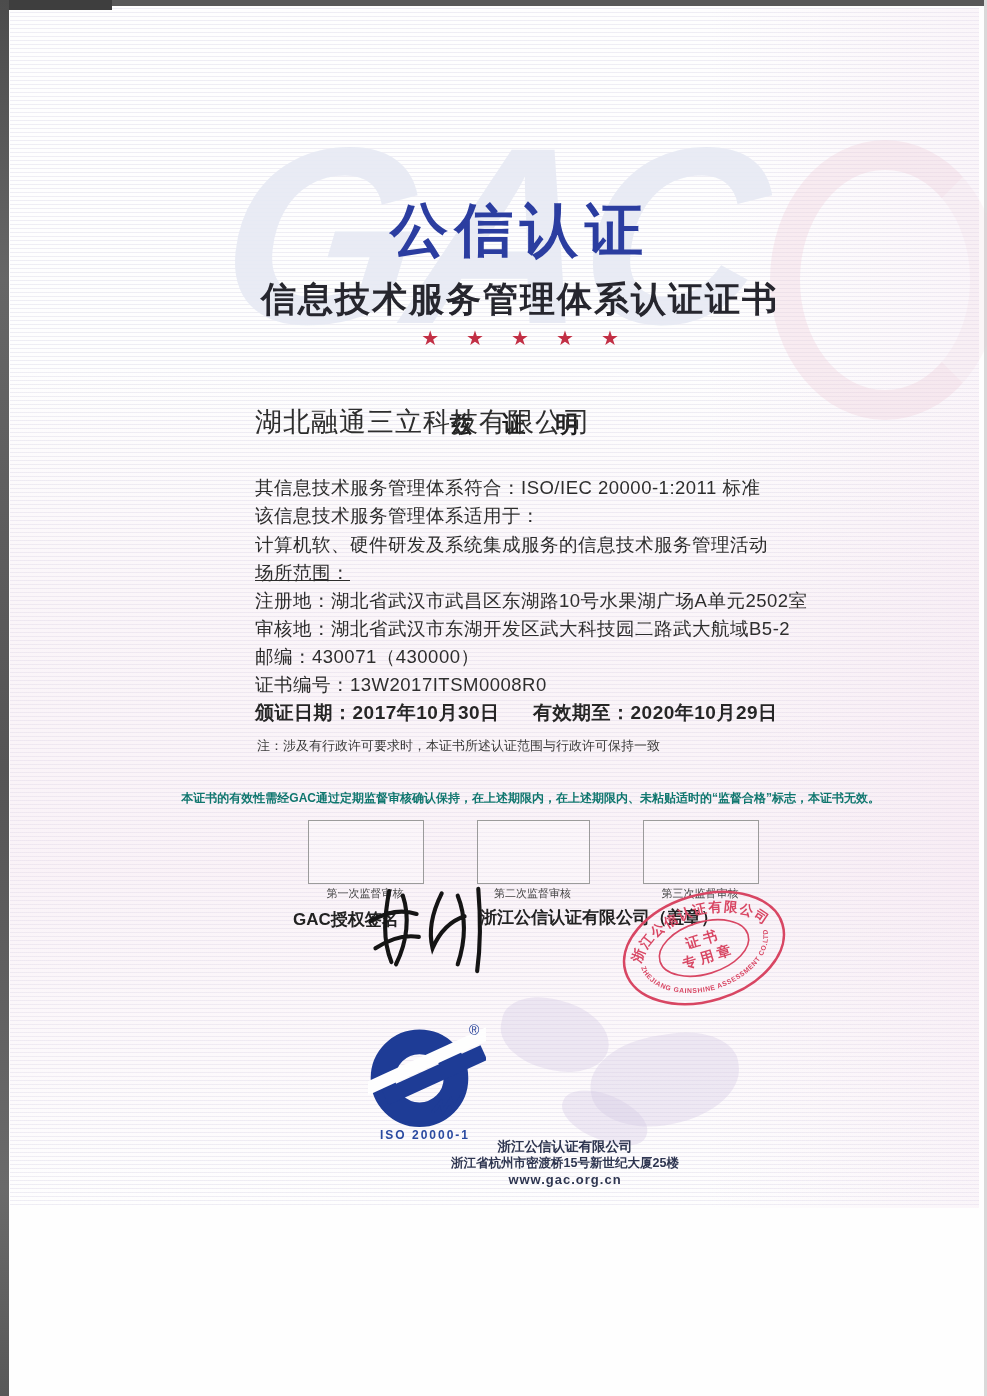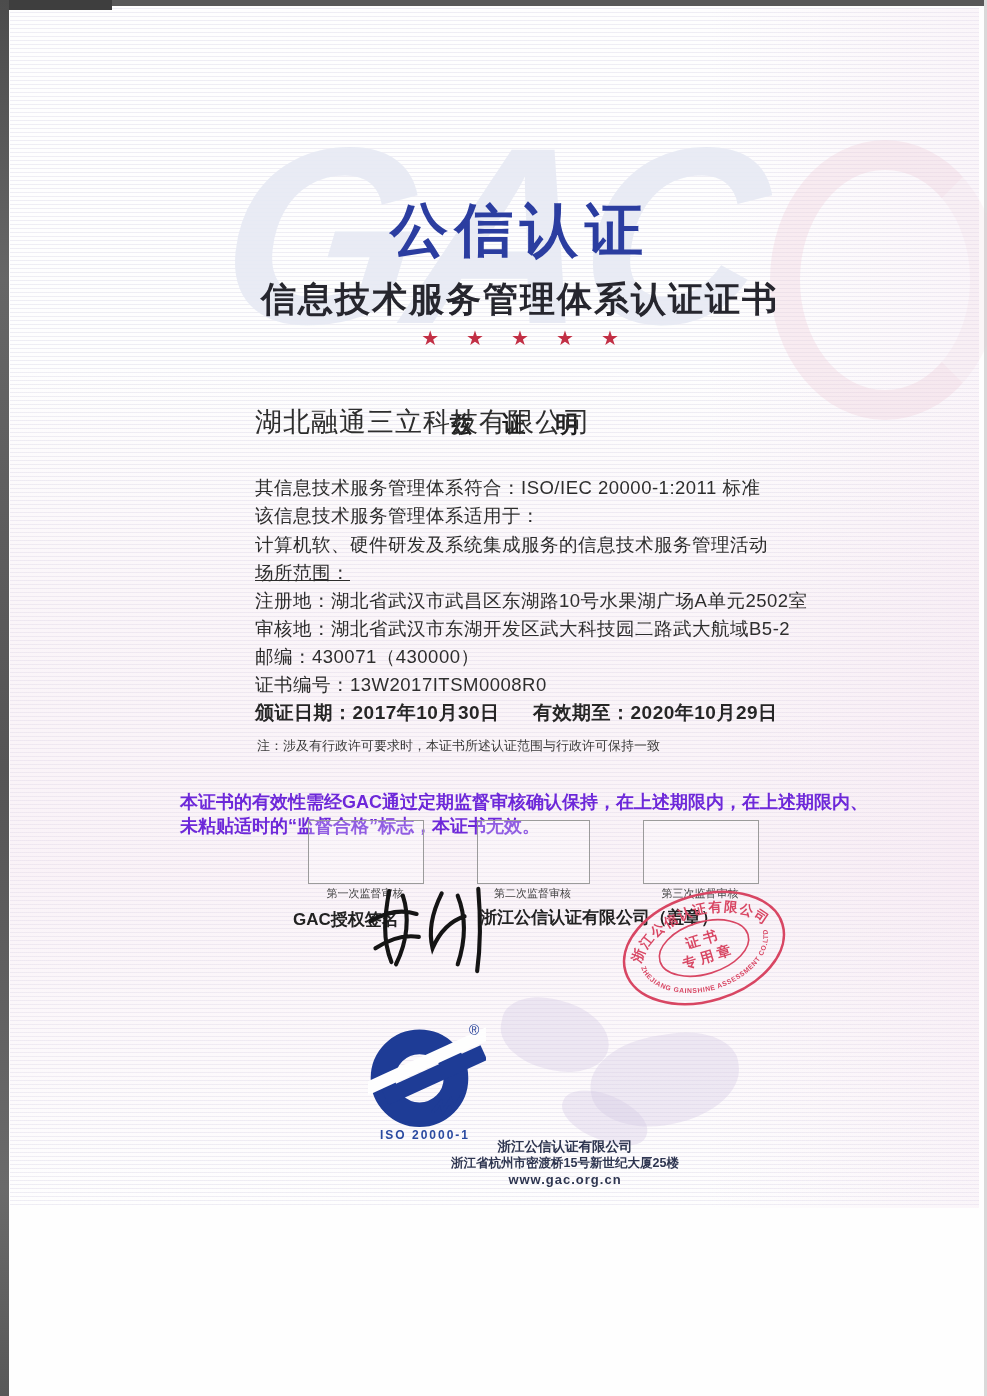--- a/index.html
+++ b/index.html
@@ -66,22 +66,22 @@
     margin-top:42px;
   }
   .company{
     left:255px;top:404px;font-size:27px;color:#2e2e2e;letter-spacing:1px;
     font-family:"Liberation Serif","DejaVu Serif",serif;
   }
   .bodyline{left:255px;font-size:18.5px;color:#2d2d2d;letter-spacing:.5px;}
   .dateline{font-size:19px;color:#262626;font-weight:bold;letter-spacing:.5px;}
   .noteline{left:257px;font-size:13px;color:#3a3a3a;}
   .disclaimer{
-    left:180px;top:790px;width:700px;text-align:left;
-    font-size:18px;font-weight:bold;color:#6d28d9;
+    left:180px;top:790px;width:700px;text-align:right;
+    font-size:12px;font-weight:bold;color:#0f766e;
   }
   .audit-box{border:1px solid #9b9b9b;background:rgba(255,255,255,0.25);}
   .audit-label{font-size:11px;color:#444;text-align:center;}
   .sig-label{font-size:17px;font-weight:bold;color:#222;}
   .seal-label{font-size:17px;font-weight:bold;color:#222;}
   .stamp-wrap{left:618px;top:890px;width:172px;height:116px;transform:rotate(-17deg);}
   .logo-iso{
     left:360px;top:1128px;width:130px;text-align:center;
     font-size:12px;font-weight:bold;letter-spacing:2px;color:#2a4aa0;
   }

